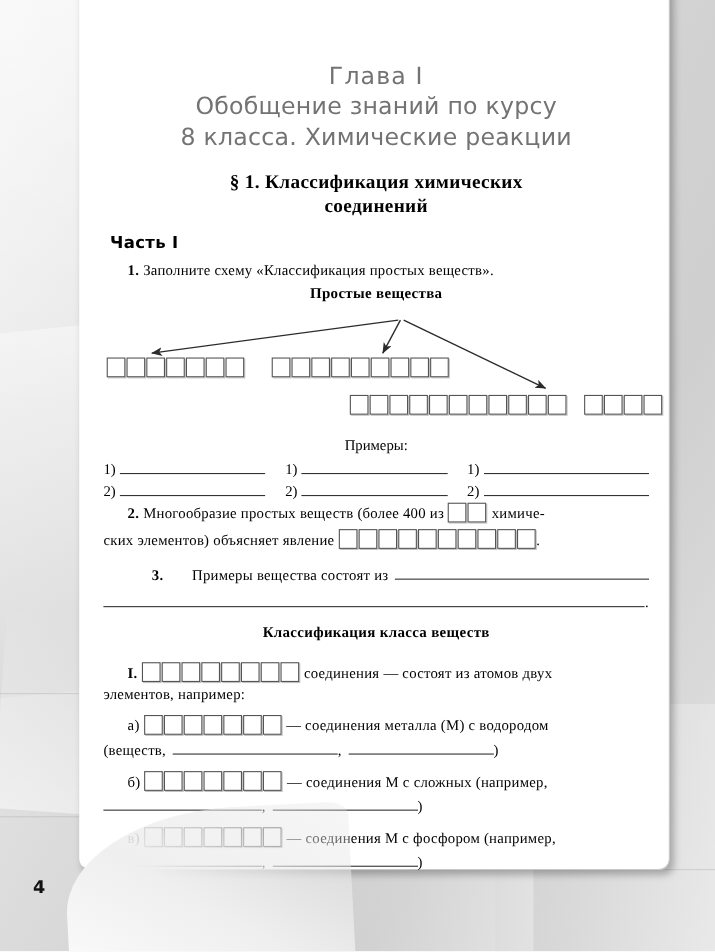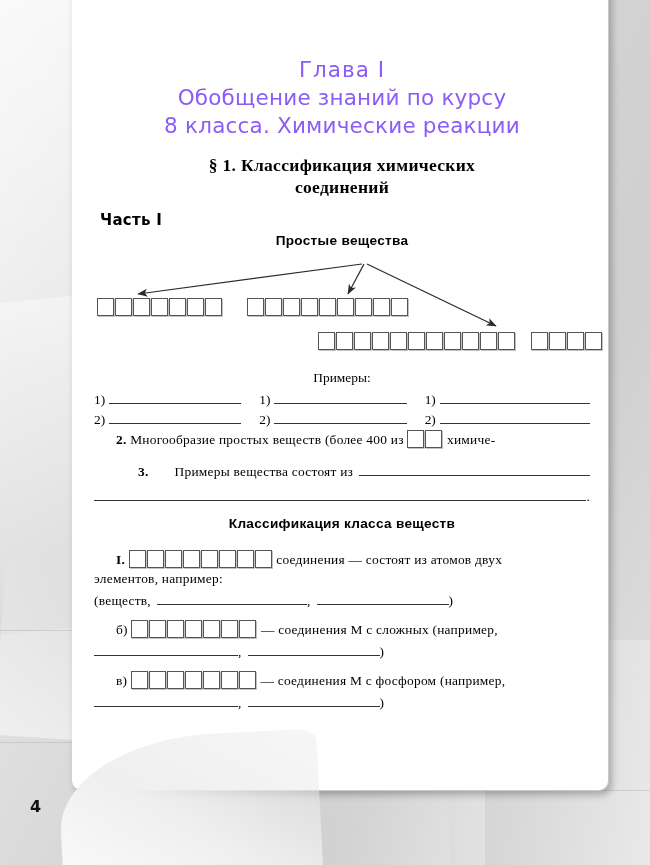--- a/index.html
+++ b/index.html
@@ -74,21 +74,21 @@
     color: #000;
   }
 
   
   .chapter-line {
     text-align: center;
     font-family: "DejaVu Sans", sans-serif;
     font-size: 21.5px;
     line-height: 28px;
     letter-spacing: 0.2px;
-    color: #8b5cf6;
+    color: #737373;
   }
   .chapter-line.l1 { letter-spacing: 1px; }
   .para-title {
     text-align: center;
     font-family: "Liberation Serif", serif;
     font-weight: bold;
     font-size: 17.5px;
     line-height: 22px;
     margin-top: 14px;
     letter-spacing: 0.3px;
@@ -109,21 +109,21 @@
     text-align: justify;
     letter-spacing: 0.25px;
   }
   .q-num { font-weight: bold; }
   .indent { text-indent: 22px; }
   .bold { font-weight: bold; }
 
   .sub-head {
     text-align: center;
     font-weight: bold;
-    font-family: Liberation Sans, sans-serif;
+    font-family: Liberation Serif, serif;
     font-size: 13.6px;
     letter-spacing: 0.3px;
   }
 
   
   .boxes {
     display: inline-flex;
     vertical-align: -4px;
   }
   .boxes .bx {
@@ -205,20 +205,24 @@
 
         <div class="chapter-line l1">Глава I</div>
         <div class="chapter-line">Обобщение знаний по курсу</div>
         <div class="chapter-line">8 класса. Химические реакции</div>
 
         <div class="para-title">§ 1. Классификация химических</div>
         <div class="para-title" style="margin-top:0">соединений</div>
 
         <div class="part-title">Часть I</div>
 
+        <div class="body-text indent" style="margin-top:7px">
+          <span class="q-num">1.</span>
+          <span>Заполните схему «Классификация простых веществ».</span>
+        </div>
 
         <div class="sub-head" style="margin-top:4px">Простые вещества</div>
 
         <div class="diagram">
           <svg width="496" height="118" viewBox="0 0 496 118">
             <defs>
               <marker id="ah" markerWidth="9" markerHeight="9" refX="7.5" refY="3.2" orient="auto" markerUnits="strokeWidth">
                 <path d="M0,0 L8,3.2 L0,6.4 L2,3.2 z" fill="#2b2b2b"></path>
               </marker>
             </defs>
@@ -312,20 +316,35 @@
 
         <div class="body-text indent" style="">
           <span class="q-num">2.</span>
           <span>Многообразие простых веществ (более 400 из</span>
           <span class="boxes tall">
               <span class="bx"></span>
               <span class="bx"></span>
             </span>
           <span>химиче-</span>
         </div>
+        <div class="body-text" style="text-align:left; margin-top:5px">
+          <span>ских элементов) объясняет явление</span>
+          <span class="boxes tall">
+              <span class="bx"></span>
+              <span class="bx"></span>
+              <span class="bx"></span>
+              <span class="bx"></span>
+              <span class="bx"></span>
+              <span class="bx"></span>
+              <span class="bx"></span>
+              <span class="bx"></span>
+              <span class="bx"></span>
+              <span class="bx"></span>
+            </span><span>.</span>
+        </div>
 
         <div class="body-text indent" style="margin-top:13px; display:flex; align-items:baseline;">
           <span class="q-num" style="margin-left:22px">3.</span>
           <span style="margin-left:4px; white-space:nowrap">Примеры вещества состоят из</span>
           <span class="rule" style="flex:1; margin-left:6px"></span>
         </div>
         <div style="display:flex; align-items:baseline; margin-top:6px">
           <span class="rule" style="flex:1"></span>
           <span class="body-text">.</span>
         </div>
@@ -343,20 +362,33 @@
               <span class="bx"></span>
               <span class="bx"></span>
               <span class="bx"></span>
             </span>
           <span>соединения — состоят из атомов двух</span>
         </div>
         <div class="body-text" style="text-align:left">
           <span>элементов, например:</span>
         </div>
 
+        <div class="body-text" style="margin-top:10px; text-align:justify">
+          <span style="display:inline-block; width:22px"></span><span>а)</span>
+          <span class="boxes tall">
+              <span class="bx"></span>
+              <span class="bx"></span>
+              <span class="bx"></span>
+              <span class="bx"></span>
+              <span class="bx"></span>
+              <span class="bx"></span>
+              <span class="bx"></span>
+            </span>
+          <span>— соединения металла (М) с водородом</span>
+        </div>
         <div style="display:flex; align-items:baseline; margin-top:3px">
           <span class="body-text">(веществ,</span>
           <span class="rule" style="width:150px; margin-left:6px"></span>
           <span class="body-text">,</span>
           <span class="rule" style="width:132px; margin-left:6px"></span>
           <span class="body-text">)</span>
         </div>
 
         <div class="body-text" style="margin-top:10px; text-align:justify">
           <span style="display:inline-block; width:22px"></span><span>б)</span>

